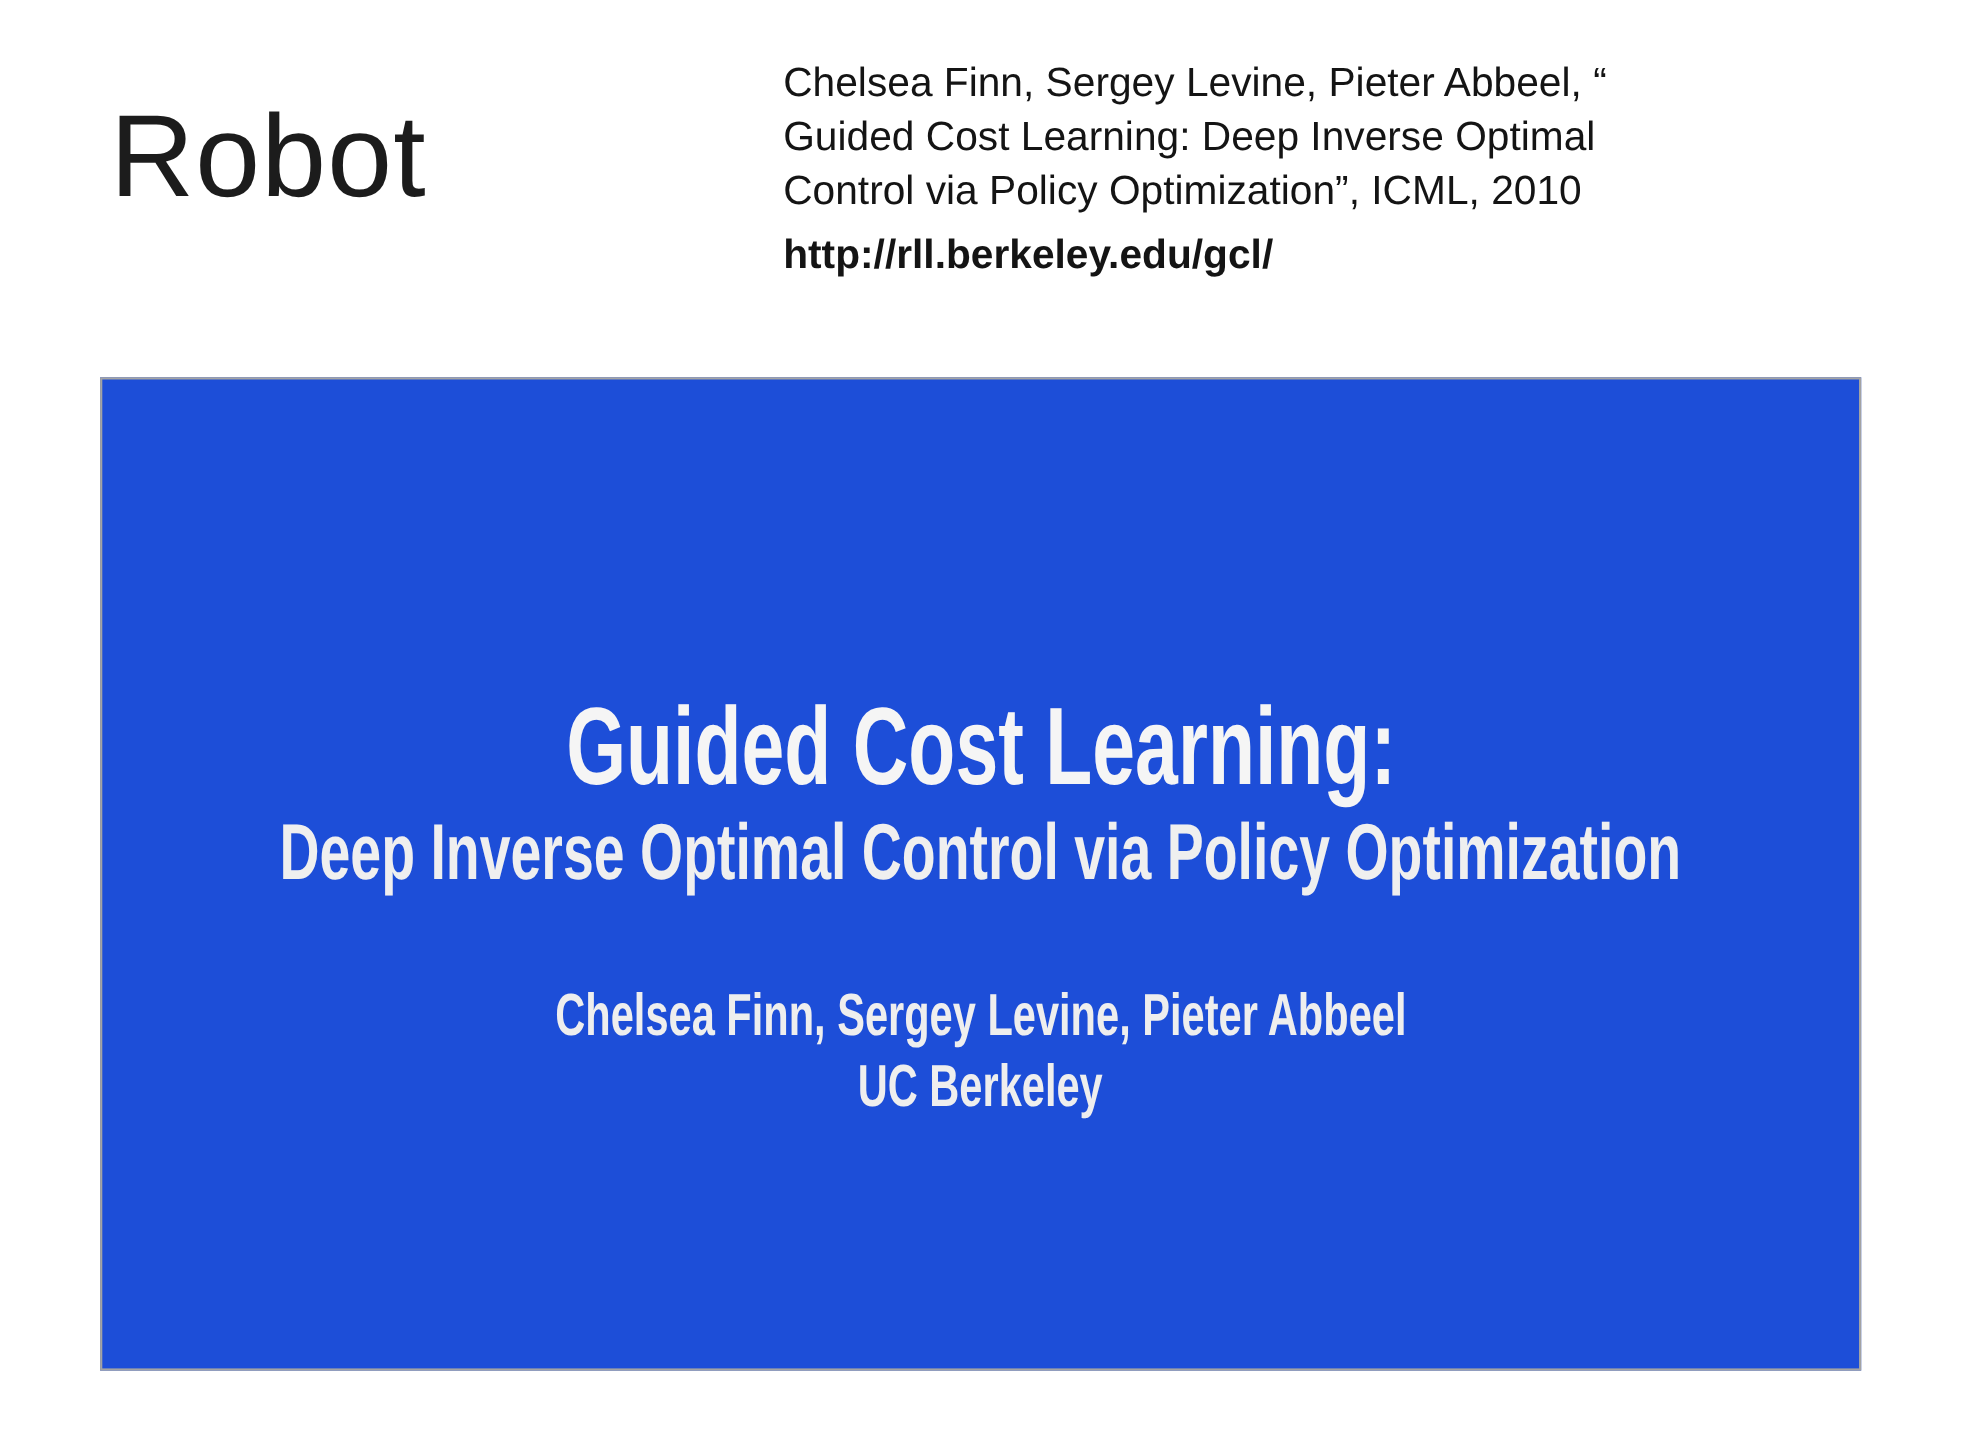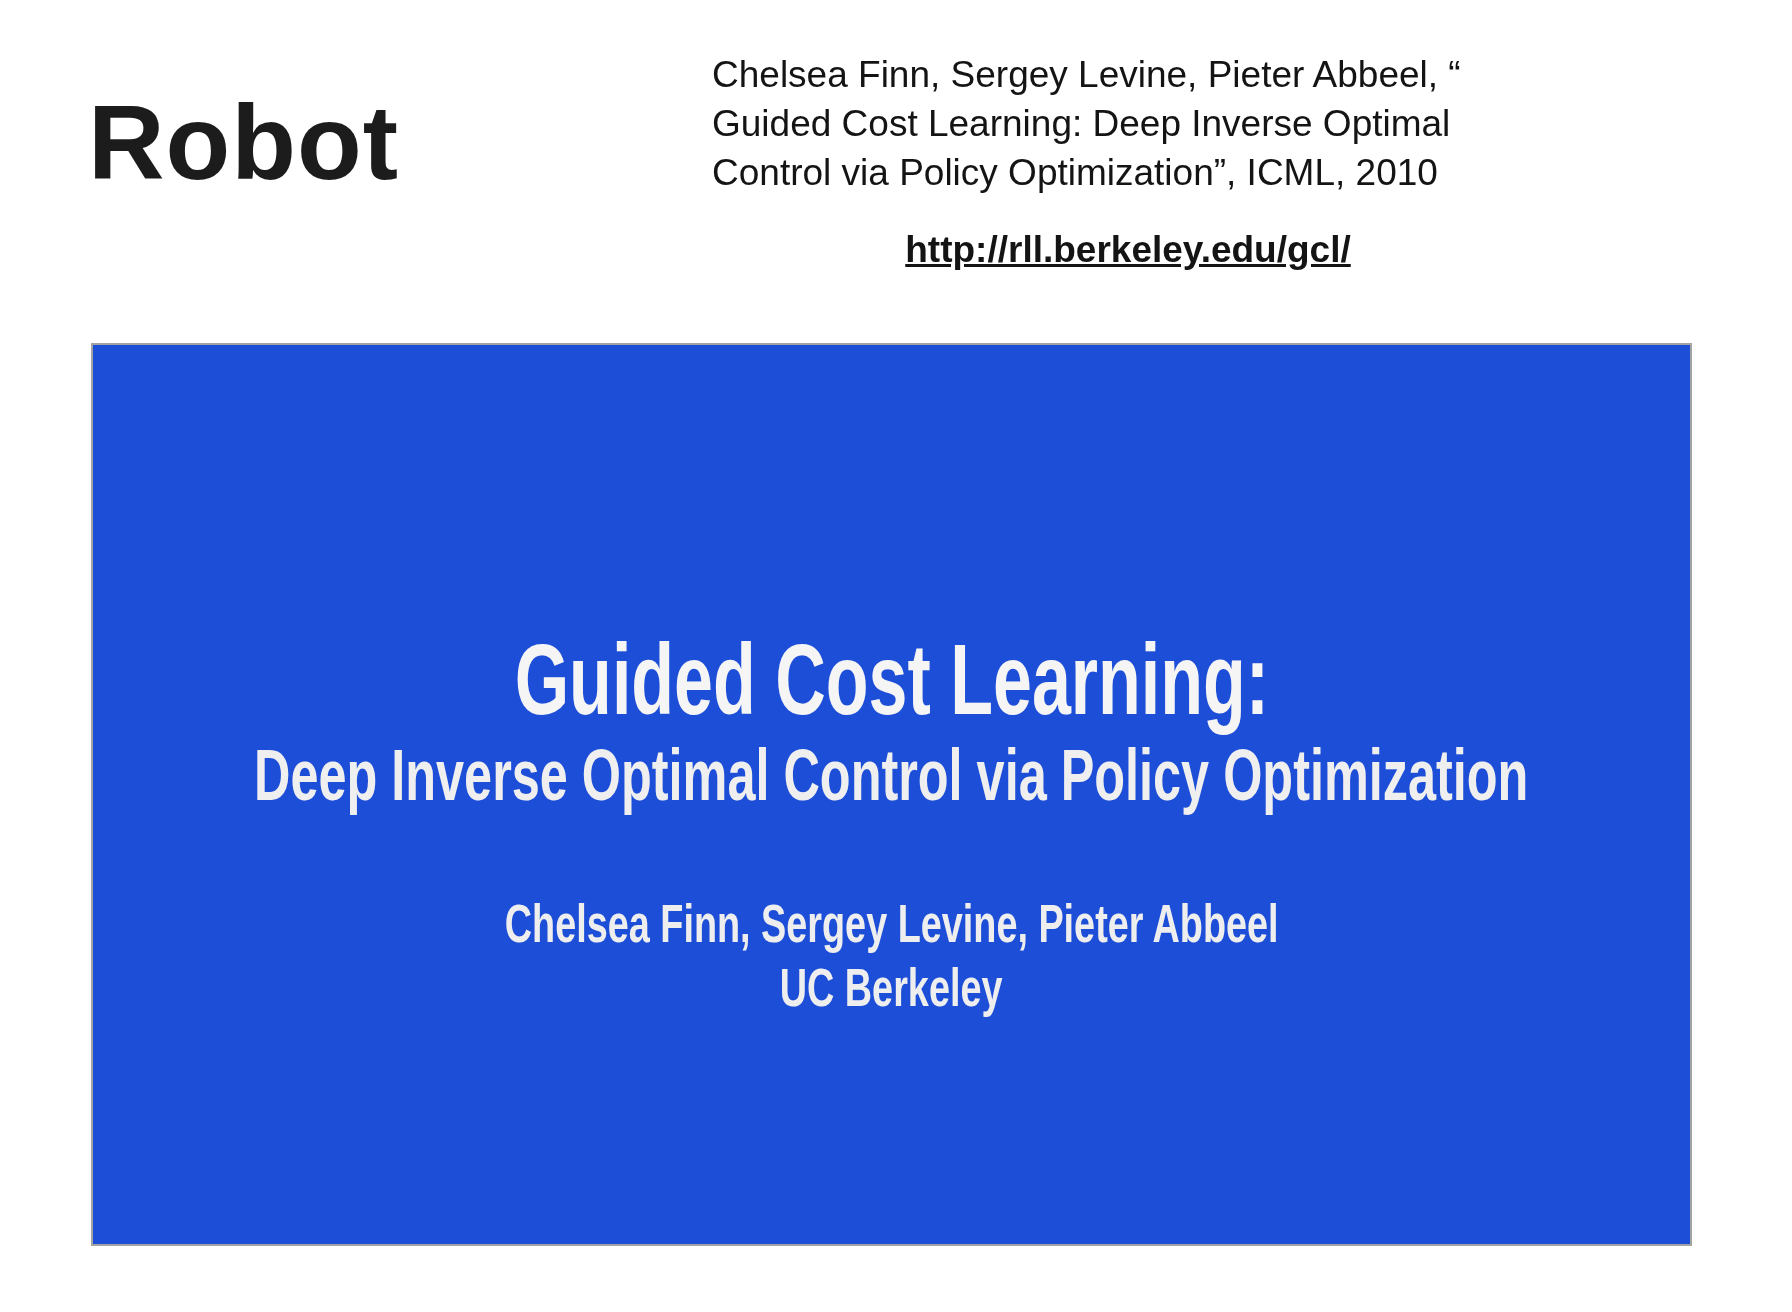--- a/index.html
+++ b/index.html
@@ -12,48 +12,47 @@
     font-family: "Liberation Sans", sans-serif;
   }
   .slide {
     position: relative;
     width: 1792px;
     height: 1312px;
     background: #ffffff;
   }
   .slide-title {
     position: absolute;
-    left: 88px;
+    left: 100px;
     top: 82px;
     font-size: 106px;
-    font-weight: 700;
+    font-weight: 400;
     letter-spacing: 1px;
     color: #1c1c1c;
     line-height: 1.15;
     white-space: nowrap;
   }
   .citation {
     position: absolute;
     left: 712px;
     top: 50px;
     width: 832px;
     color: #141414;
     font-size: 37px;
     line-height: 49px;
     text-align: left;
   }
   .citation .cit-line {
     white-space: nowrap;
   }
   .citation .cit-url {
-    text-align: center;
+    text-align: left;
     font-weight: 700;
-    margin-top: 28px;
+    margin-top: 10px;
     white-space: nowrap;
-    text-decoration: underline;
   }
   .video-frame {
     position: absolute;
     left: 91px;
     top: 343px;
     width: 1601px;
     height: 903px;
     background: #1d4ed8;
     border: 2px solid #a3a3a3;
     box-sizing: border-box;

